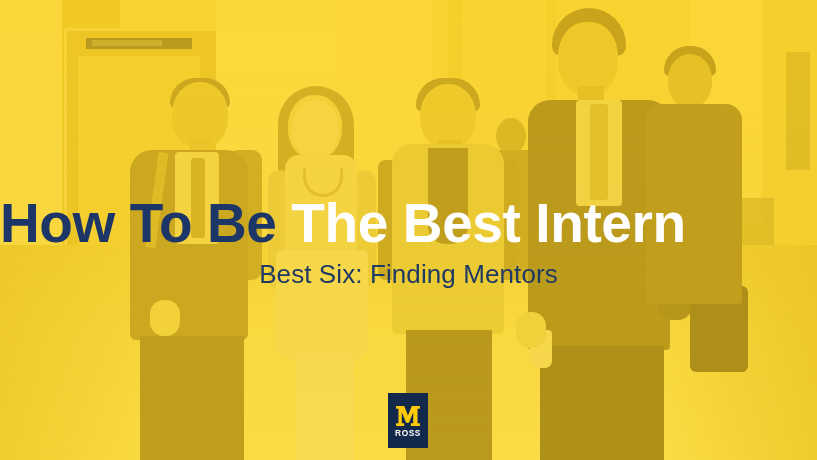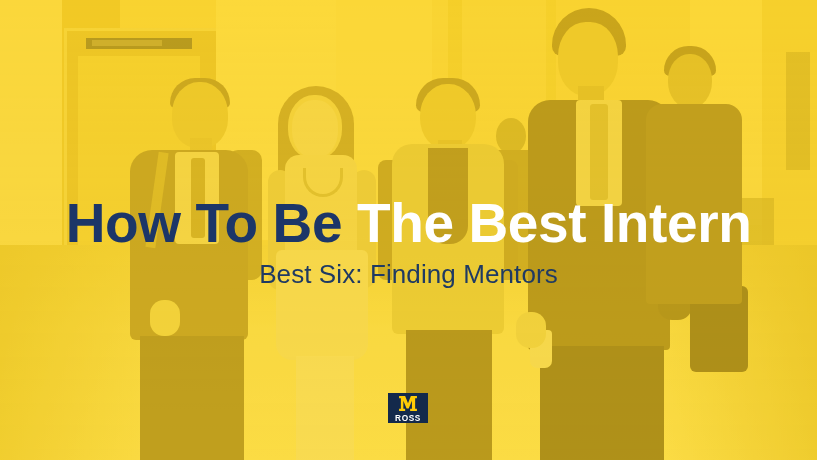--- a/index.html
+++ b/index.html
@@ -156,21 +156,21 @@
     display: flex;
     flex-direction: column;
     align-items: center;
   }
 
   .title {
     position: absolute;
     top: 193px;
     left: 0;
     width: 817px;
-    text-align: center;
+    text-align: left;
     font-size: 55px;
     line-height: 60px;
     font-weight: 700;
     letter-spacing: -0.4px;
     white-space: nowrap;
   }
   .title .t-navy  { color: #1c3668; }
   .title .t-white { color: #ffffff; }
 
   .subtitle {
@@ -186,21 +186,21 @@
     letter-spacing: 0.1px;
     white-space: nowrap;
   }
 
   
   .logo {
     position: absolute;
     left: 388px;
     top: 393px;
     width: 40px;
-    height: 30px;
+    height: 55px;
     background: #13294b;
     display: flex;
     flex-direction: column;
     align-items: center;
     justify-content: center;
     padding-top: 3px;
     box-sizing: border-box;
   }
   .logo-m {
     width: 24px;

